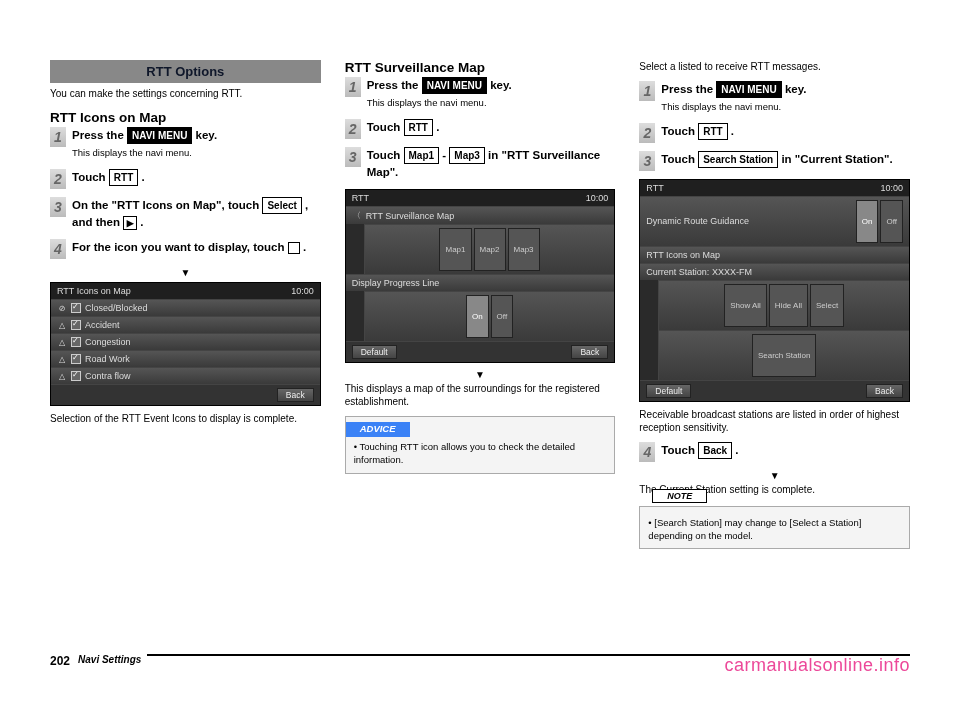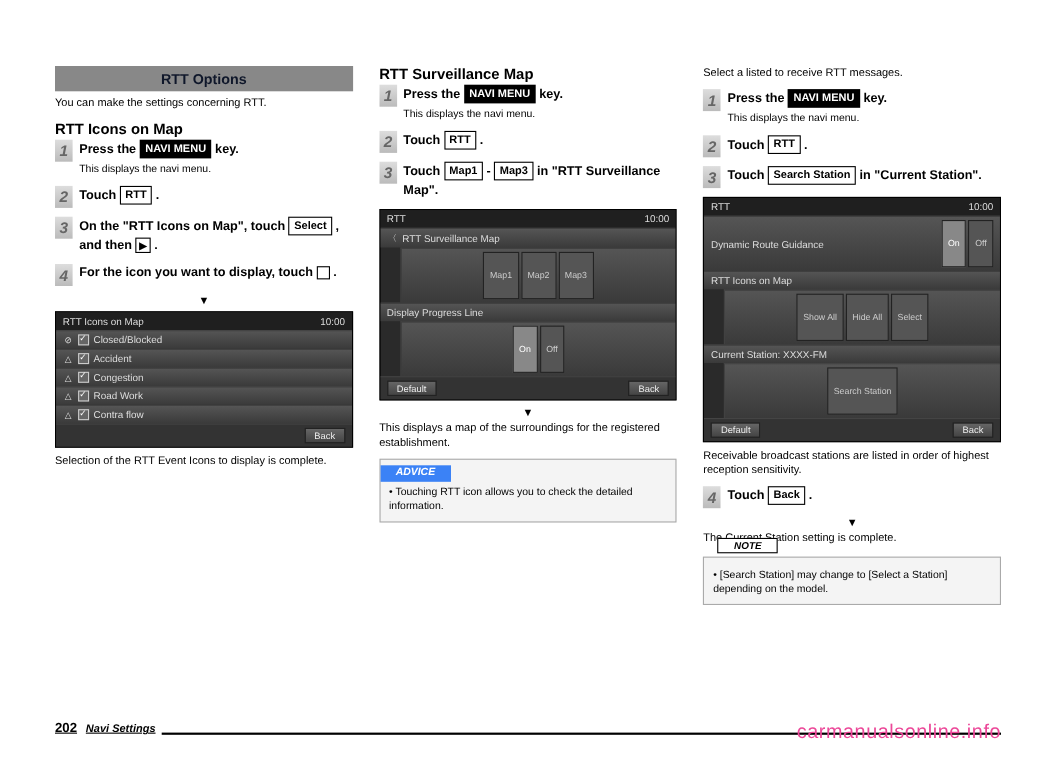--- a/index.html
+++ b/index.html
@@ -137,23 +137,22 @@
     border: 1px solid #000;
     padding: 0 14px;
     font-size: 9px; font-weight:bold; font-style: italic;
     background:#fff;
     margin: -10px 0 4px 6px;
   }
 
   .footer {
     position: absolute;
     bottom: 40px; left: 50px; right: 50px;
-    display: flex; align-items: flex-end;
+    display: flex; align-items: flex-start;
     font-size: 10px;
-    text-decoration: underline;
   }
   .footer .pnum { font-weight: bold; font-size: 12px; margin-right: 8px; }
   .footer .sect { font-style: italic; font-weight: bold; }
   .footer-line { flex:1; height:2px; background:#000; margin-left: 6px; }
 
   .watermark {
     position: absolute; bottom: 32px; right: 50px;
     color: #ec4899; font-size: 18px; letter-spacing: 0.5px;
   }
 </style>
@@ -327,30 +326,30 @@
         <div class="screen-row">
             <span>Dynamic Route Guidance</span>
           <div class="screen-toggle-group">
             <span class="screen-toggle on">On</span>
             <span class="screen-toggle">Off</span>
           </div>
         </div>
         <div class="screen-row">
             <span>RTT Icons on Map</span>
           </div>
+        <div class="screen-row">
+            <span>Current Station: XXXX-FM</span>
+          </div>
         <div class="screen-row inset">
           <div class="screen-toggle-group" style="margin:0 auto;">
             <span class="screen-toggle">Show All</span>
             <span class="screen-toggle">Hide All</span>
             <span class="screen-toggle">Select</span>
           </div>
         </div>
-        <div class="screen-row">
-            <span>Current Station: XXXX-FM</span>
-          </div>
         <div class="screen-row inset">
             <span class="screen-toggle" style="margin:0 auto;">Search Station</span>
           </div>
       </div>
       <div class="screen-footer">
         <span class="screen-btn">Default</span>
         <span class="screen-btn">Back</span>
       </div>
     </div>
 

